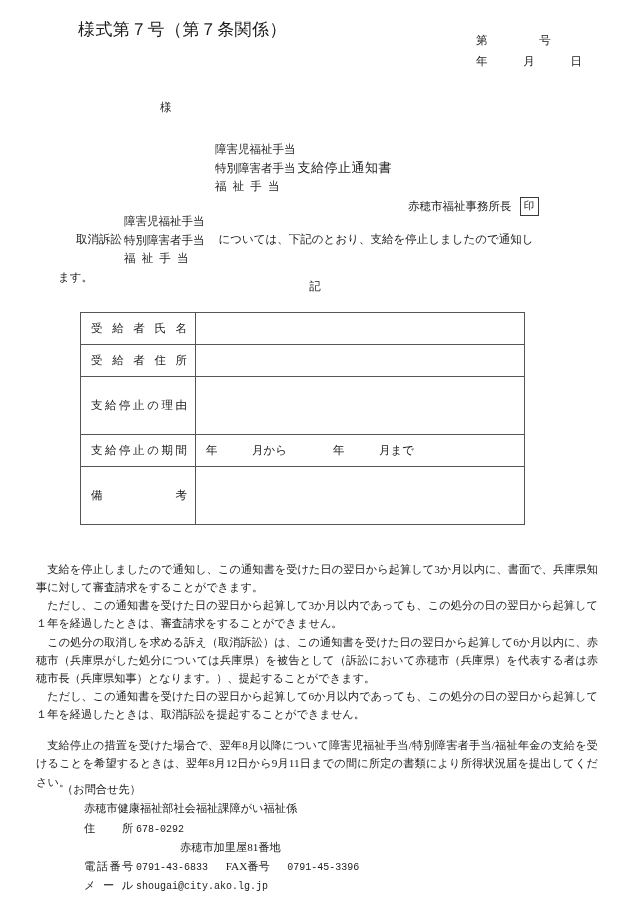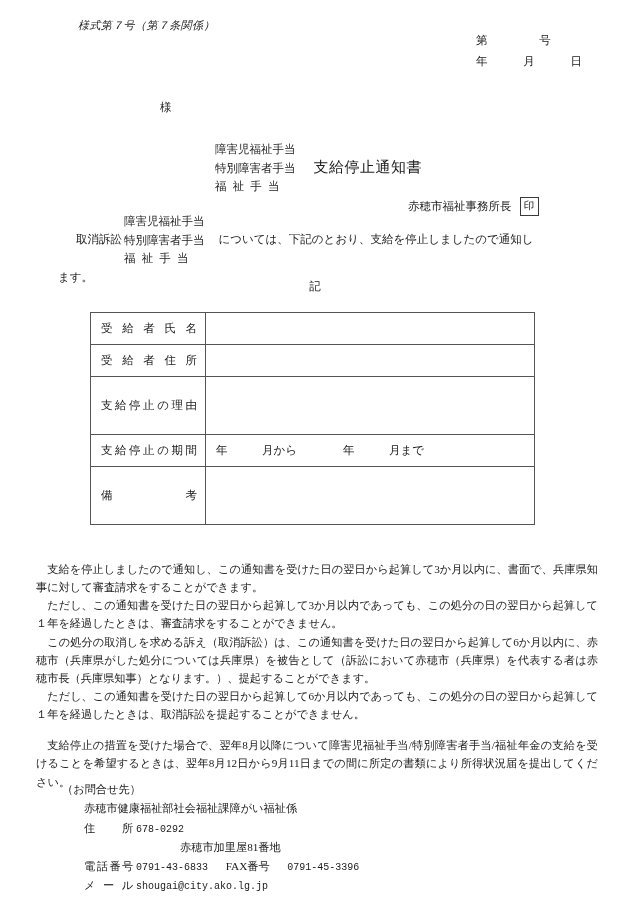--- a/index.html
+++ b/index.html
@@ -22,24 +22,23 @@
     width: 630px;
     height: 903px;
     padding: 0;
   }
 
   
   .form-no {
     position: absolute;
     left: 78px;
     top: 17px;
-    font-size: 11px;
+    font-size: 17px;
     letter-spacing: 0.4px;
     white-space: nowrap;
-    font-style: italic;
   }
   .doc-meta {
     position: absolute;
     right: 48px;
     top: 30px;
     text-align: left;
     font-size: 11.5px;
     white-space: nowrap;
   }
   .doc-meta .meta-line {
@@ -72,22 +71,22 @@
     line-height: 1.62;
   }
   .benefit-stack span { display: block; white-space: nowrap; }
   .spread-4 {
     display: inline-block;
     width: 5.6em;
     text-align: justify;
     text-align-last: justify;
   }
   .title-main {
-    font-size: 15px;
-    margin-left: 18px;
+    font-size: 13px;
+    margin-left: 2px;
     letter-spacing: 0.5px;
     white-space: nowrap;
     text-align: right;
   }
 
   .issuer {
     position: absolute;
     left: 408px;
     top: 197px;
     display: flex;
@@ -138,21 +137,21 @@
     left: 0;
     top: 278px;
     width: 630px;
     text-align: center;
     font-size: 11.5px;
   }
 
   
   .tbl {
     position: absolute;
-    left: 90px;
+    left: 80px;
     top: 312px;
     width: 445px;
     border-collapse: collapse;
     table-layout: fixed;
     font-size: 11.5px;
   }
   .tbl td {
     border: 1px solid #555;
     padding: 0 10px;
     vertical-align: middle;

